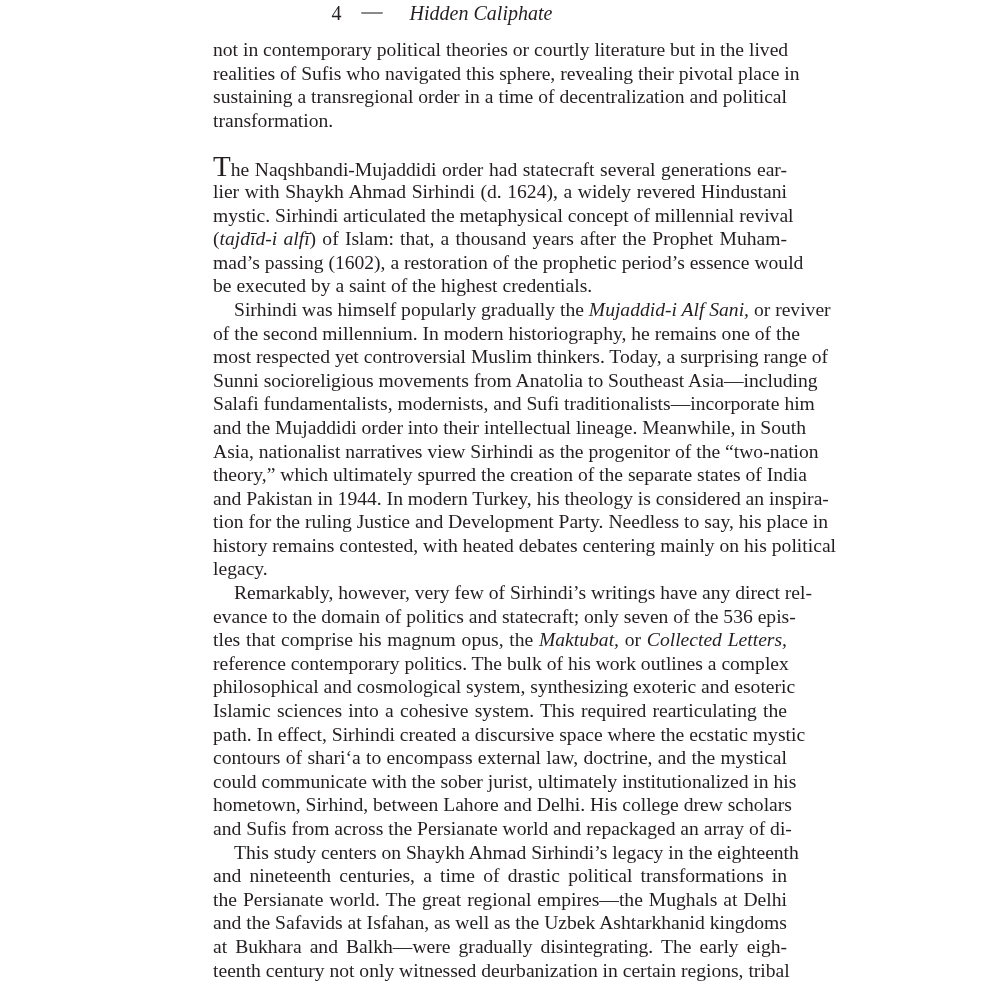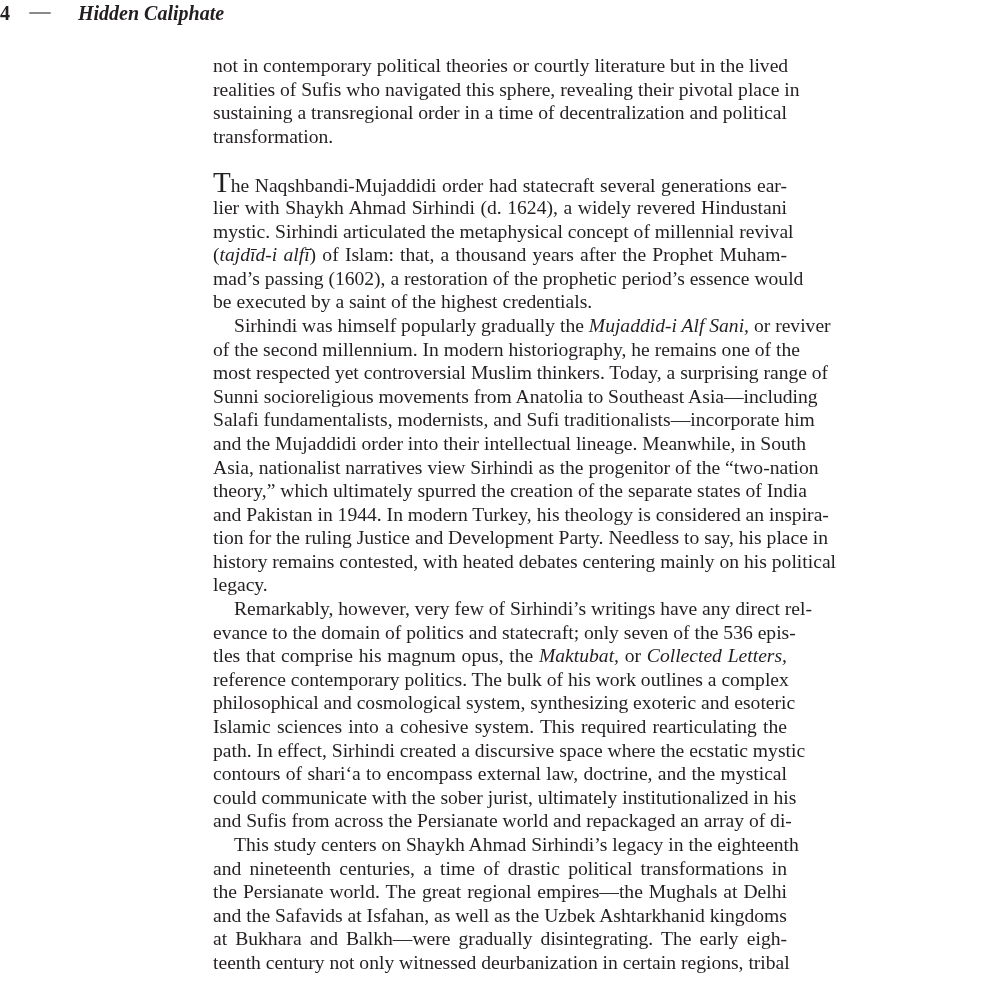--- a/index.html
+++ b/index.html
@@ -14,23 +14,23 @@
       position: relative;
       font-family: "Liberation Serif", "DejaVu Serif", serif;
       color: #231f20;
     }
     .running-head {
       position: absolute;
       top: 0px;
       left: 0;
       width: 884px;
       height: 28px;
+      text-align: center;
       font-size: 20px;
       line-height: 26px;
-      font-weight: bold;
     }
     .running-head .page-num {
       display: inline-block;
       margin-right: 14px;
       font-style: normal;
     }
     .running-head .ornament {
       display: inline-block;
       width: 22px;
       height: 2px;
@@ -85,21 +85,21 @@
 <body>
 
 <div class="running-head">
   <span class="page-num">4</span>
   <span class="ornament"></span>
   <span class="book-title">Hidden Caliphate</span>
 </div>
 
 <div class="text-block">
 
-  <div style="margin-top:16px;">
+  <div style="margin-top:0px;">
     <span class="line">not in contemporary political theories or courtly literature but in the lived</span>
     <span class="line">realities of Sufis who navigated this sphere, revealing their pivotal place in</span>
     <span class="line">sustaining a transregional order in a time of decentralization and political</span>
     <span class="line last">transformation.</span>
   </div>
 
   <div style="margin-top:24px;">
     <span class="line"><span class="drop-cap">T</span><span>he Naqshbandi-Mujaddidi order had statecraft several generations ear-</span></span>
     <span class="line">lier with Shaykh Ahmad Sirhindi (d. 1624), a widely revered Hindustani</span>
     <span class="line">mystic. Sirhindi articulated the metaphysical concept of millennial revival</span>
@@ -126,20 +126,21 @@
   <div>
     <span class="line indent">Remarkably, however, very few of Sirhindi’s writings have any direct rel-</span>
     <span class="line">evance to the domain of politics and statecraft; only seven of the 536 epis-</span>
     <span class="line"><span>tles that comprise his magnum opus, the </span><em>Maktubat,</em><span> or </span><em>Collected Letters,</em></span>
     <span class="line">reference contemporary politics. The bulk of his work outlines a complex</span>
     <span class="line">philosophical and cosmological system, synthesizing exoteric and esoteric</span>
     <span class="line">Islamic sciences into a cohesive system. This required rearticulating the</span>
     <span class="line">path. In effect, Sirhindi created a discursive space where the ecstatic mystic</span>
     <span class="line">contours of shari‘a to encompass external law, doctrine, and the mystical</span>
     <span class="line">could communicate with the sober jurist, ultimately institutionalized in his</span>
+    <span class="line">hometown, Sirhind, between Lahore and Delhi. His college drew scholars</span>
     <span class="line">and Sufis from across the Persianate world and repackaged an array of di-</span>
   </div>
 
   <div>
     <span class="line indent">This study centers on Shaykh Ahmad Sirhindi’s legacy in the eighteenth</span>
     <span class="line">and nineteenth centuries, a time of drastic political transformations in</span>
     <span class="line">the Persianate world. The great regional empires—the Mughals at Delhi</span>
     <span class="line">and the Safavids at Isfahan, as well as the Uzbek Ashtarkhanid kingdoms</span>
     <span class="line">at Bukhara and Balkh—were gradually disintegrating. The early eigh-</span>
     <span class="line">teenth century not only witnessed deurbanization in certain regions, tribal</span>

